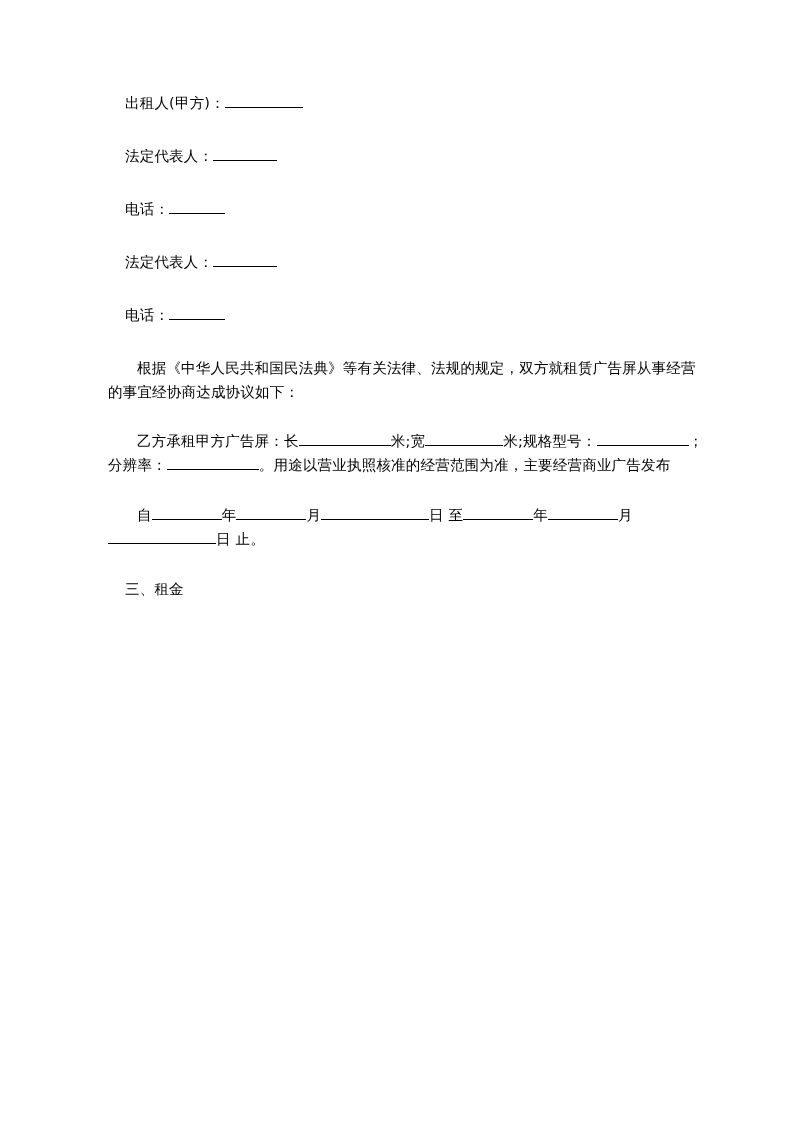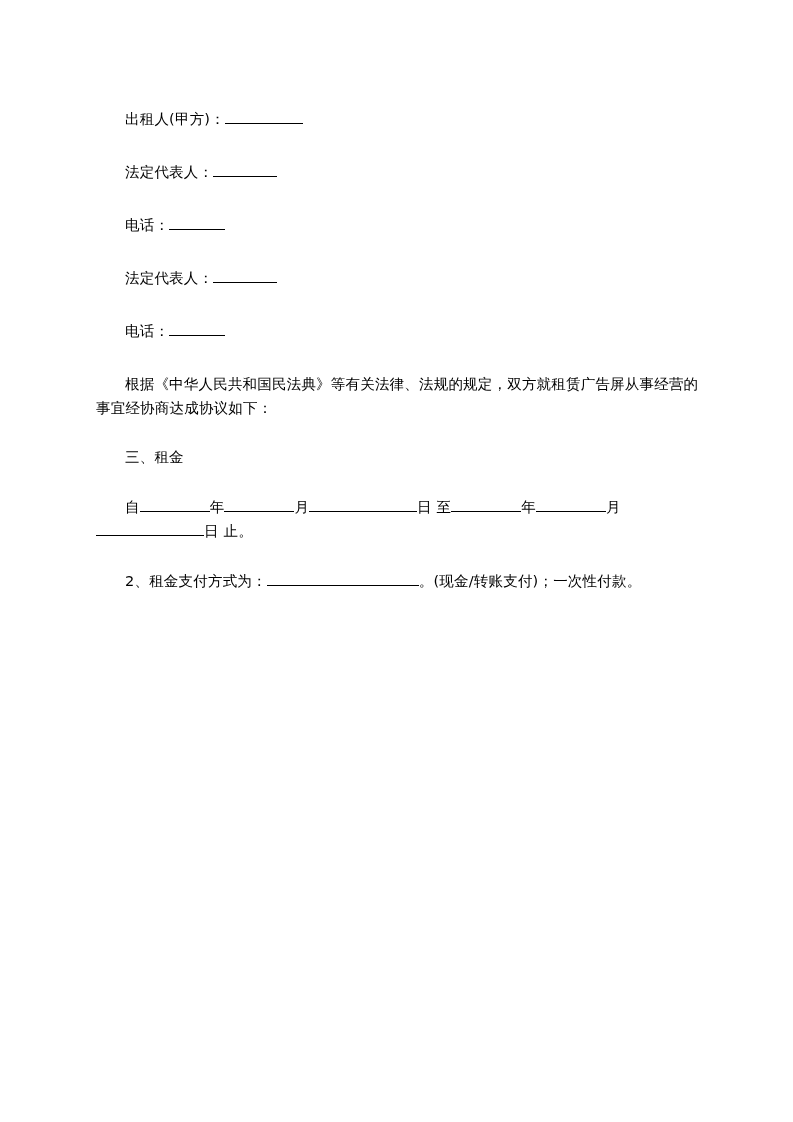--- a/index.html
+++ b/index.html
@@ -14,21 +14,21 @@
     position: relative;
     width: 793px;
     height: 1122px;
     background: #ffffff;
     box-sizing: border-box;
     overflow: hidden;
   }
   .content {
     position: absolute;
     left: 96px;
-    top: 108px;
+    top: 92px;
     width: 610px;
   }
   .para {
     font-size: 14.5px;
     line-height: 1.65;
     color: #000000;
     margin: 0 0 26px 0;
     text-align: left;
     letter-spacing: 0.2px;
   }
@@ -36,20 +36,21 @@
     text-indent: 29px;
     margin-bottom: 29px;
   }
   .para.heading {
     text-indent: 29px;
     margin-bottom: 26px;
   }
   .para.body-block {
     text-indent: 29px;
     margin-bottom: 26px;
+    margin-left: 12px;
   }
   .blank {
     display: inline-block;
     border-bottom: 1px solid #000000;
     vertical-align: baseline;
     height: 0.95em;
   }
   .b-sm { width: 56px; }
   .b-md { width: 64px; }
   .b-lg { width: 78px; }
@@ -72,24 +73,24 @@
     <p class="para field"><span>电话：</span><span class="blank b-sm"></span></p>
 
 
     <p class="para field"><span>法定代表人：</span><span class="blank b-md"></span></p>
 
     <p class="para field"><span>电话：</span><span class="blank b-sm"></span></p>
 
     <p class="para body-block">根据《中华人民共和国民法典》等有关法律、法规的规定，双方就租赁广告屏从事经营的事宜经协商达成协议如下：</p>
 
 
+    <p class="para body-block"><span>乙方承租甲方广告屏：长</span><span class="blank b-xl"></span><span>米;宽</span><span class="blank b-lg"></span><span>米;规格型号：</span><span class="blank b-xl"></span><span>；分辨率：</span><span class="blank b-xl"></span><span>。用途以营业执照核准的经营范围为准，主要经营商业广告发布</span></p>
 
+
+    <p class="para body-block"><span>自</span><span class="blank b-date"></span><span>年</span><span class="blank b-date"></span><span>月</span><span class="blank b-date-long"></span><span>日 至</span><span class="blank b-date"></span><span>年</span><span class="blank b-date"></span><span>月</span><span class="blank b-date-long"></span><span>日 止。</span></p>
 
     <p class="para heading">三、租金</p>
 
-    <p class="para body-block"><span>自</span><span class="blank b-date"></span><span>年</span><span class="blank b-date"></span><span>月</span><span class="blank b-date-long"></span><span>日 至</span><span class="blank b-date"></span><span>年</span><span class="blank b-date"></span><span>月</span><span class="blank b-date-long"></span><span>日 止。</span></p>
 
-
-    <p class="para body-block"><span>2、租金支付方式为：</span><span class="blank b-vwide"></span><span>。(现金/转账支付)；一次性付款。</span></p>
 
 
   </div>
 </div>
 
 </body></html>

